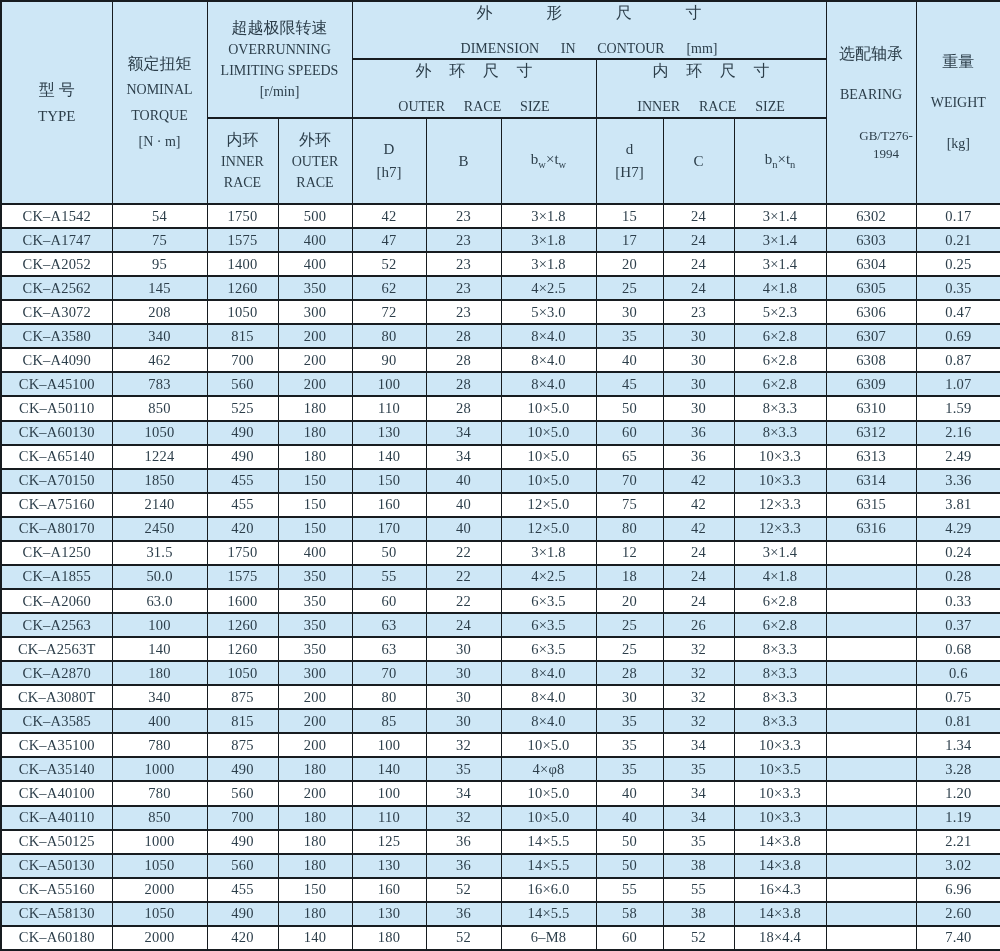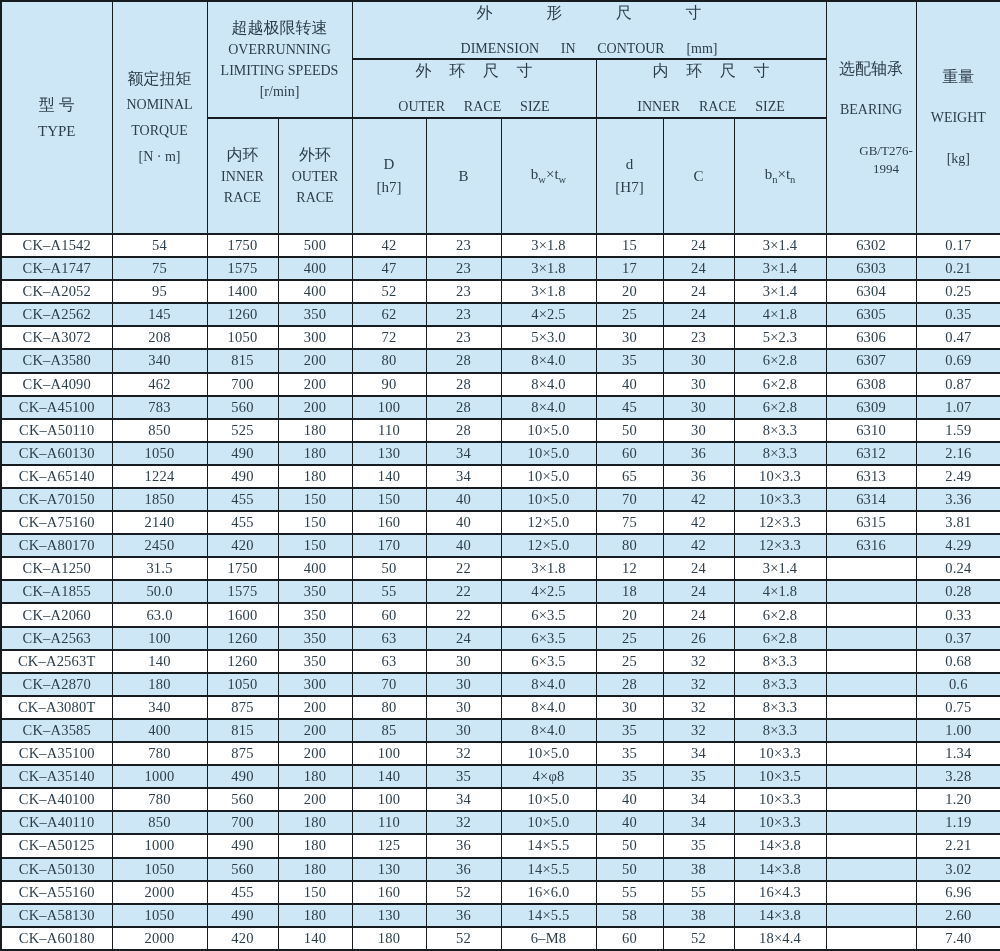--- a/index.html
+++ b/index.html
@@ -24,21 +24,21 @@
     border-bottom: 2px solid var(--border, #171c20);
     padding: 0;
     text-align: center;
     vertical-align: middle;
     font-weight: normal;
     overflow: hidden;
   }
   thead th { background: var(--stripe, #cee7f6); }
   thead tr.band1 { height: 45px; }
   thead tr.band2 { height: 48px; padding-left: 8px; }
-  thead tr.band3 { height: 116px; }
+  thead tr.band3 { height: 86px; }
   tbody td { font-size: 14.5px; letter-spacing: 0.2px; }
   tbody tr.striped td { background: var(--stripe, #cee7f6); }
   tbody td.bearing-empty { background: #ffffff; }
 
   .zh  { font-size: 16px; line-height: 1.35; }
   .en  { font-size: 14px; line-height: 1.35; margin-top: 16px; }
   .sm  { font-size: 13px; line-height: 1.35; padding-left: 30px; }
   .stack-2 > div { margin: 5px 0; }
   .stack-4t > div { margin: 2px 0; }      
   .stack-4 > div { margin: 7px 0; }       
@@ -458,21 +458,21 @@
         <td>400</td>
         <td>815</td>
         <td>200</td>
         <td>85</td>
         <td>30</td>
         <td>8×4.0</td>
         <td>35</td>
         <td>32</td>
         <td>8×3.3</td>
         <td class="bearing-empty"></td>
-        <td>1.00</td>
+        <td>0.81</td>
       </tr>
       <tr>
         <td>CK–A35100</td>
         <td>780</td>
         <td>875</td>
         <td>200</td>
         <td>100</td>
         <td>32</td>
         <td>10×5.0</td>
         <td>35</td>

